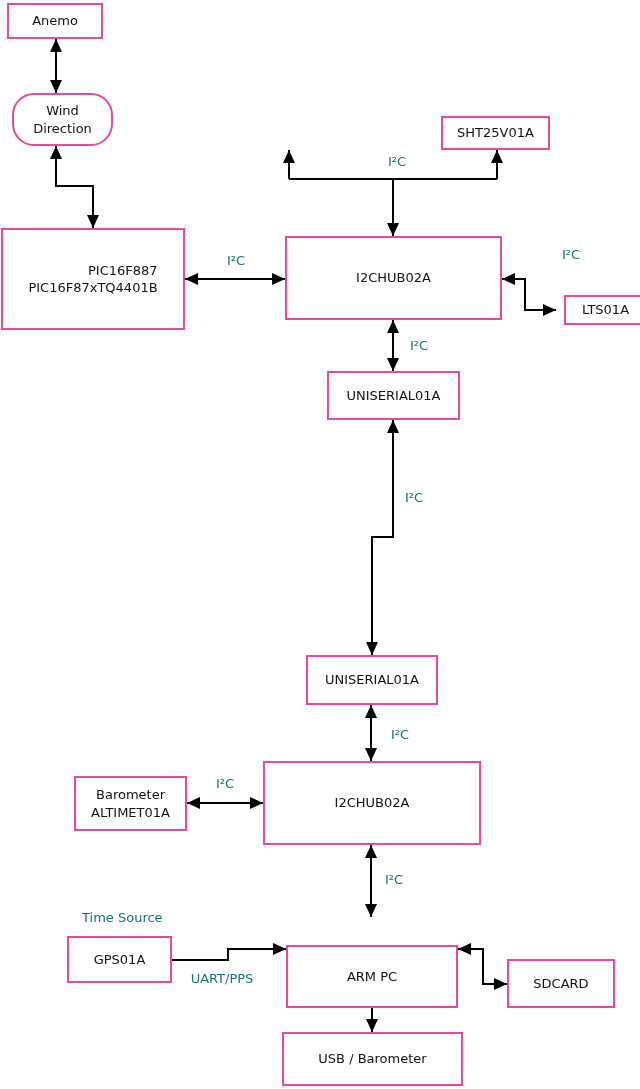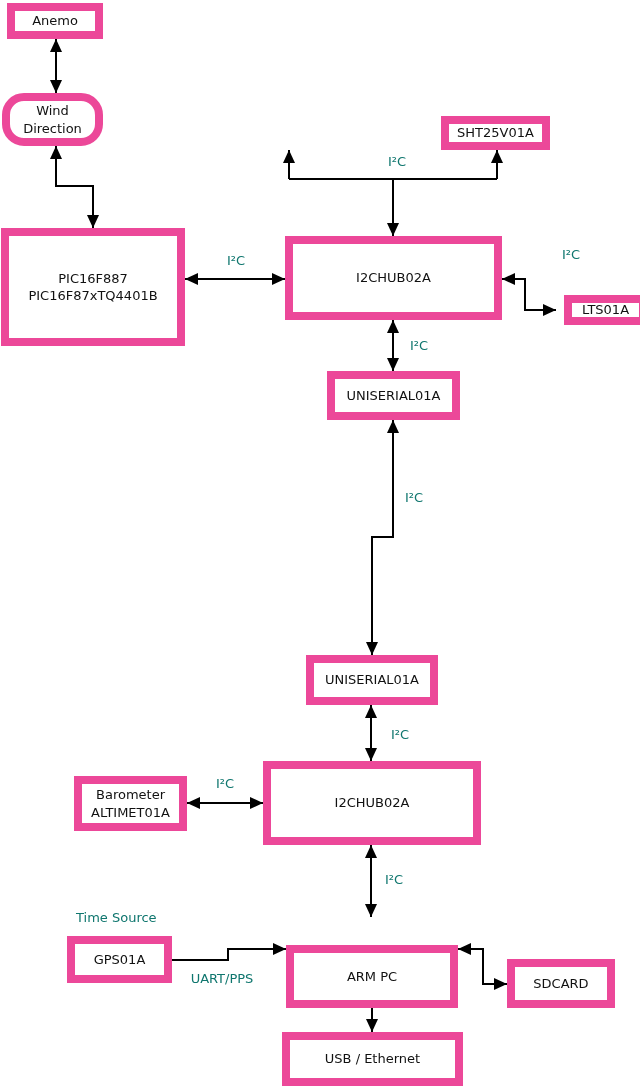--- a/index.html
+++ b/index.html
@@ -16,21 +16,21 @@
     overflow: hidden;
   }
   .wires {
     position: absolute; left: 0; top: 0;
     width: 640px; height: 1089px;
   }
   .wires path { stroke: #000000; stroke-width: 2; fill: none; }
   .node {
     position: absolute;
     background: #ffffff;
-    border: 8px solid #ec4899;
+    border: 2px solid #ec4899;
     display: flex; align-items: center; justify-content: center;
     text-align: center;
     font-size: 13px; line-height: 1.32;
     white-space: pre-line;
     color: #111111;
   }
   .elabel {
     position: absolute;
     font-size: 13px; line-height: 1;
     white-space: nowrap;
@@ -66,26 +66,26 @@
     <path d="M371,845 L371,917" marker-start="url(#ah)" marker-end="url(#ah)"></path>
     <path d="M172,960 L228,960 L228,949 L286,949" marker-end="url(#ah)"></path>
     <path d="M458,949 L483,949 L483,984 L507,984" marker-start="url(#ah)" marker-end="url(#ah)"></path>
     <path d="M372,980 L372,1032" marker-start="url(#ah)" marker-end="url(#ah)"></path>
   </svg>
 
   <div class="node" style="left:7px; top:3px; width:96px; height:36px;">
     <span>Anemo</span>
   </div>
 
-  <div class="node" style="left:2px; top:93px; width:101px; height:53px;border-radius:22px;">
+  <div class="node" style="left:12px; top:93px; width:101px; height:53px;border-radius:22px;">
     <span>Wind
 Direction</span>
   </div>
 
-  <div class="node" style="left:1px; top:228px; width:184px; height:118px;">
+  <div class="node" style="left:1px; top:228px; width:184px; height:102px;text-align:right;">
     <span>PIC16F887
 PIC16F87xTQ4401B</span>
   </div>
 
 
   <div class="node" style="left:441px; top:116px; width:109px; height:34px;">
     <span>SHT25V01A</span>
   </div>
 
   <div class="node" style="left:285px; top:236px; width:217px; height:84px;">
@@ -119,36 +119,36 @@
 
   <div class="node" style="left:67px; top:936px; width:105px; height:47px;">
     <span>GPS01A</span>
   </div>
 
   <div class="node" style="left:507px; top:959px; width:108px; height:49px;">
     <span>SDCARD</span>
   </div>
 
   <div class="node" style="left:282px; top:1032px; width:181px; height:54px;">
-    <span>USB / Ethernet</span>
+    <span>USB / Barometer</span>
   </div>
 
   <span class="elabel" style="left:236px; top:254px;">I²C</span>
 
   <span class="elabel" style="left:397px; top:155px;">I²C</span>
 
   <span class="elabel" style="left:571px; top:248px;">I²C</span>
 
   <span class="elabel" style="left:419px; top:339px;">I²C</span>
 
   <span class="elabel" style="left:414px; top:491px;">I²C</span>
 
   <span class="elabel" style="left:400px; top:728px;">I²C</span>
 
   <span class="elabel" style="left:225px; top:777px;">I²C</span>
 
   <span class="elabel" style="left:394px; top:873px;">I²C</span>
 
   <span class="elabel" style="left:222px; top:972px;">UART/PPS</span>
 
-  <span class="elabel align-left" style="left:76px; top:911px;text-align:right;">Time Source</span>
+  <span class="elabel align-left" style="left:82px; top:911px;text-align:right;">Time Source</span>
 
 </div>
 
 </body></html>

